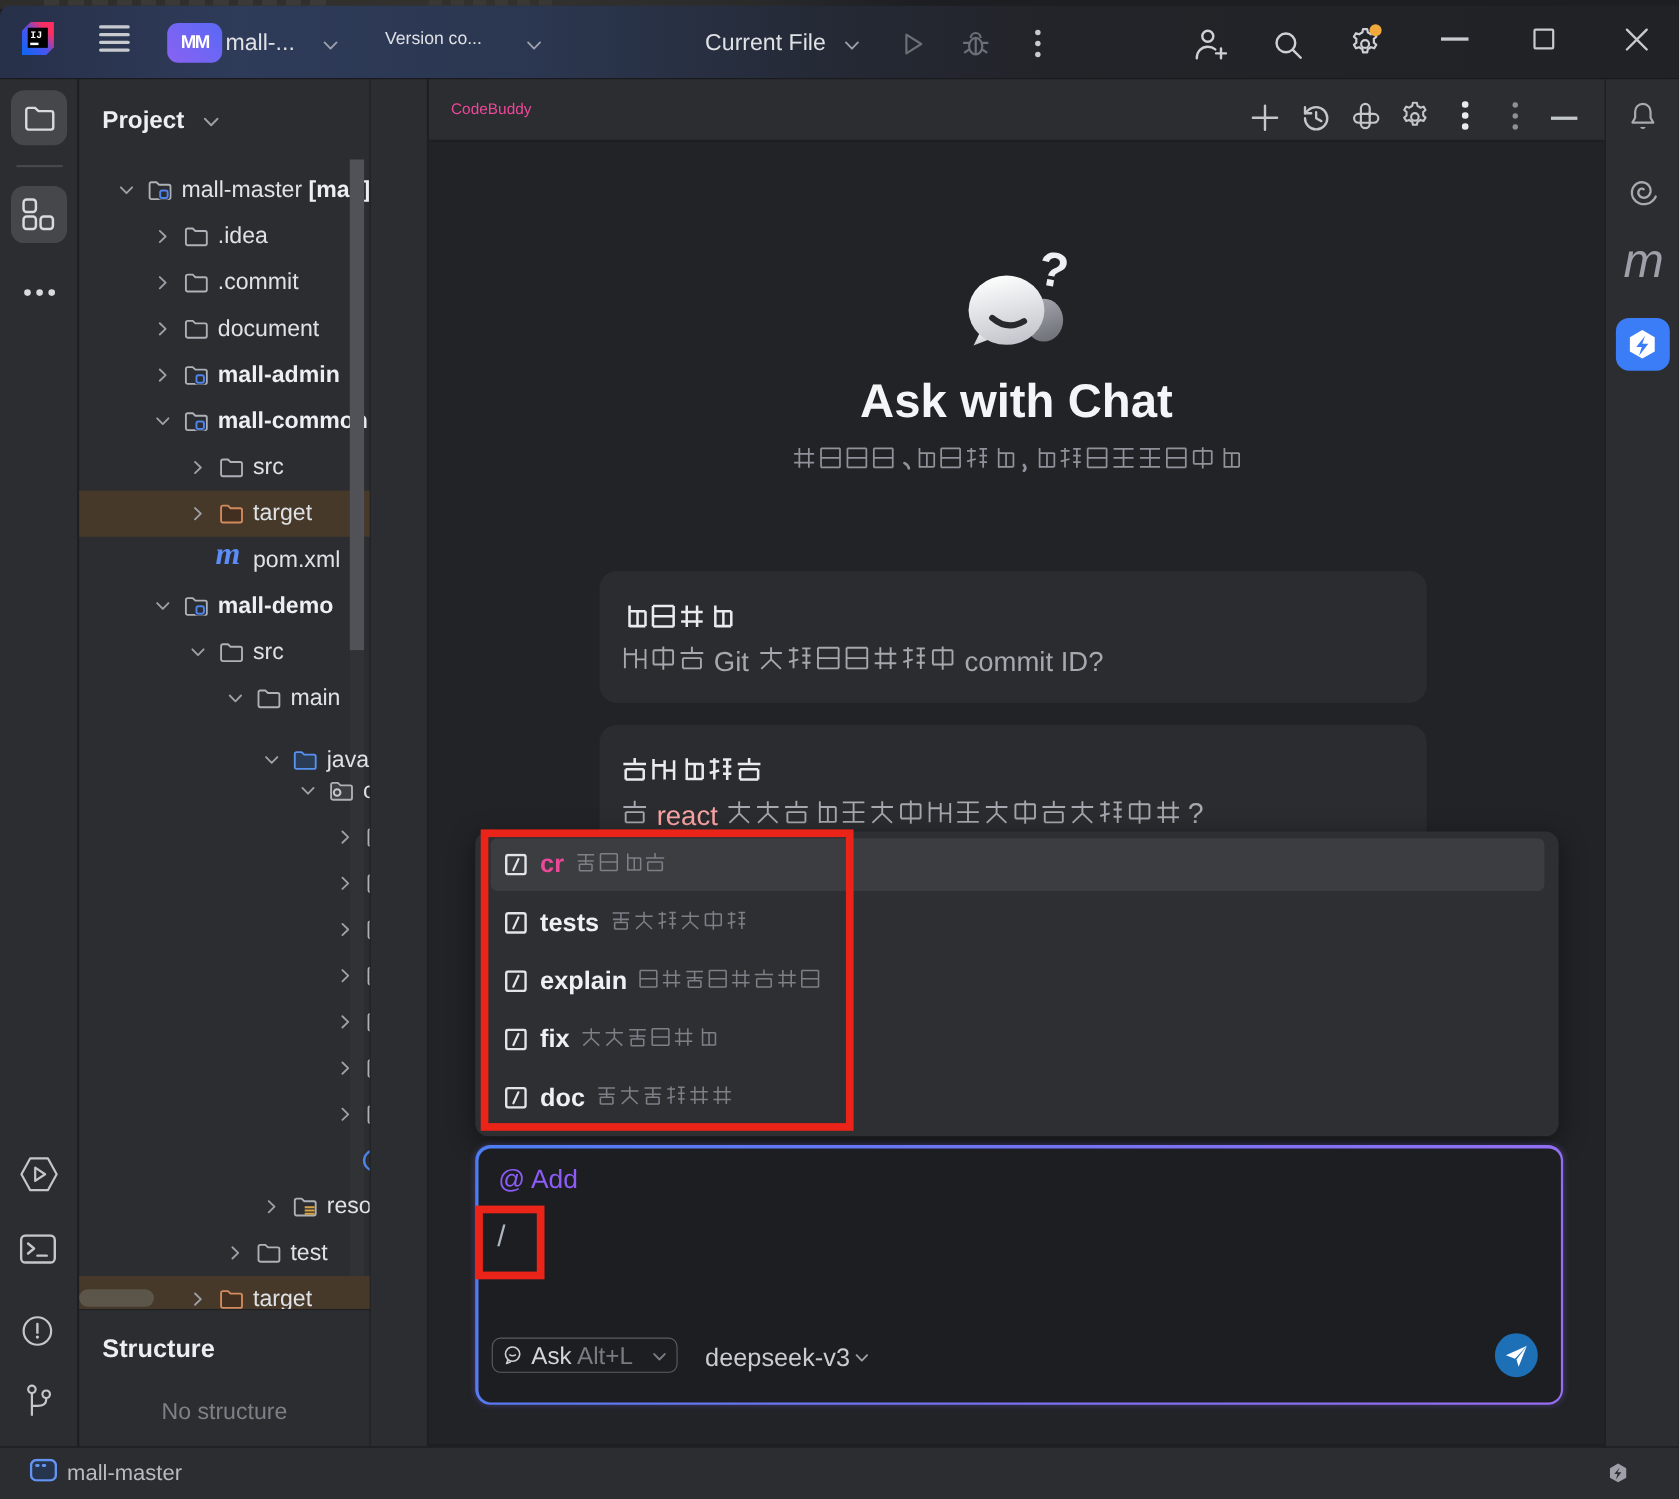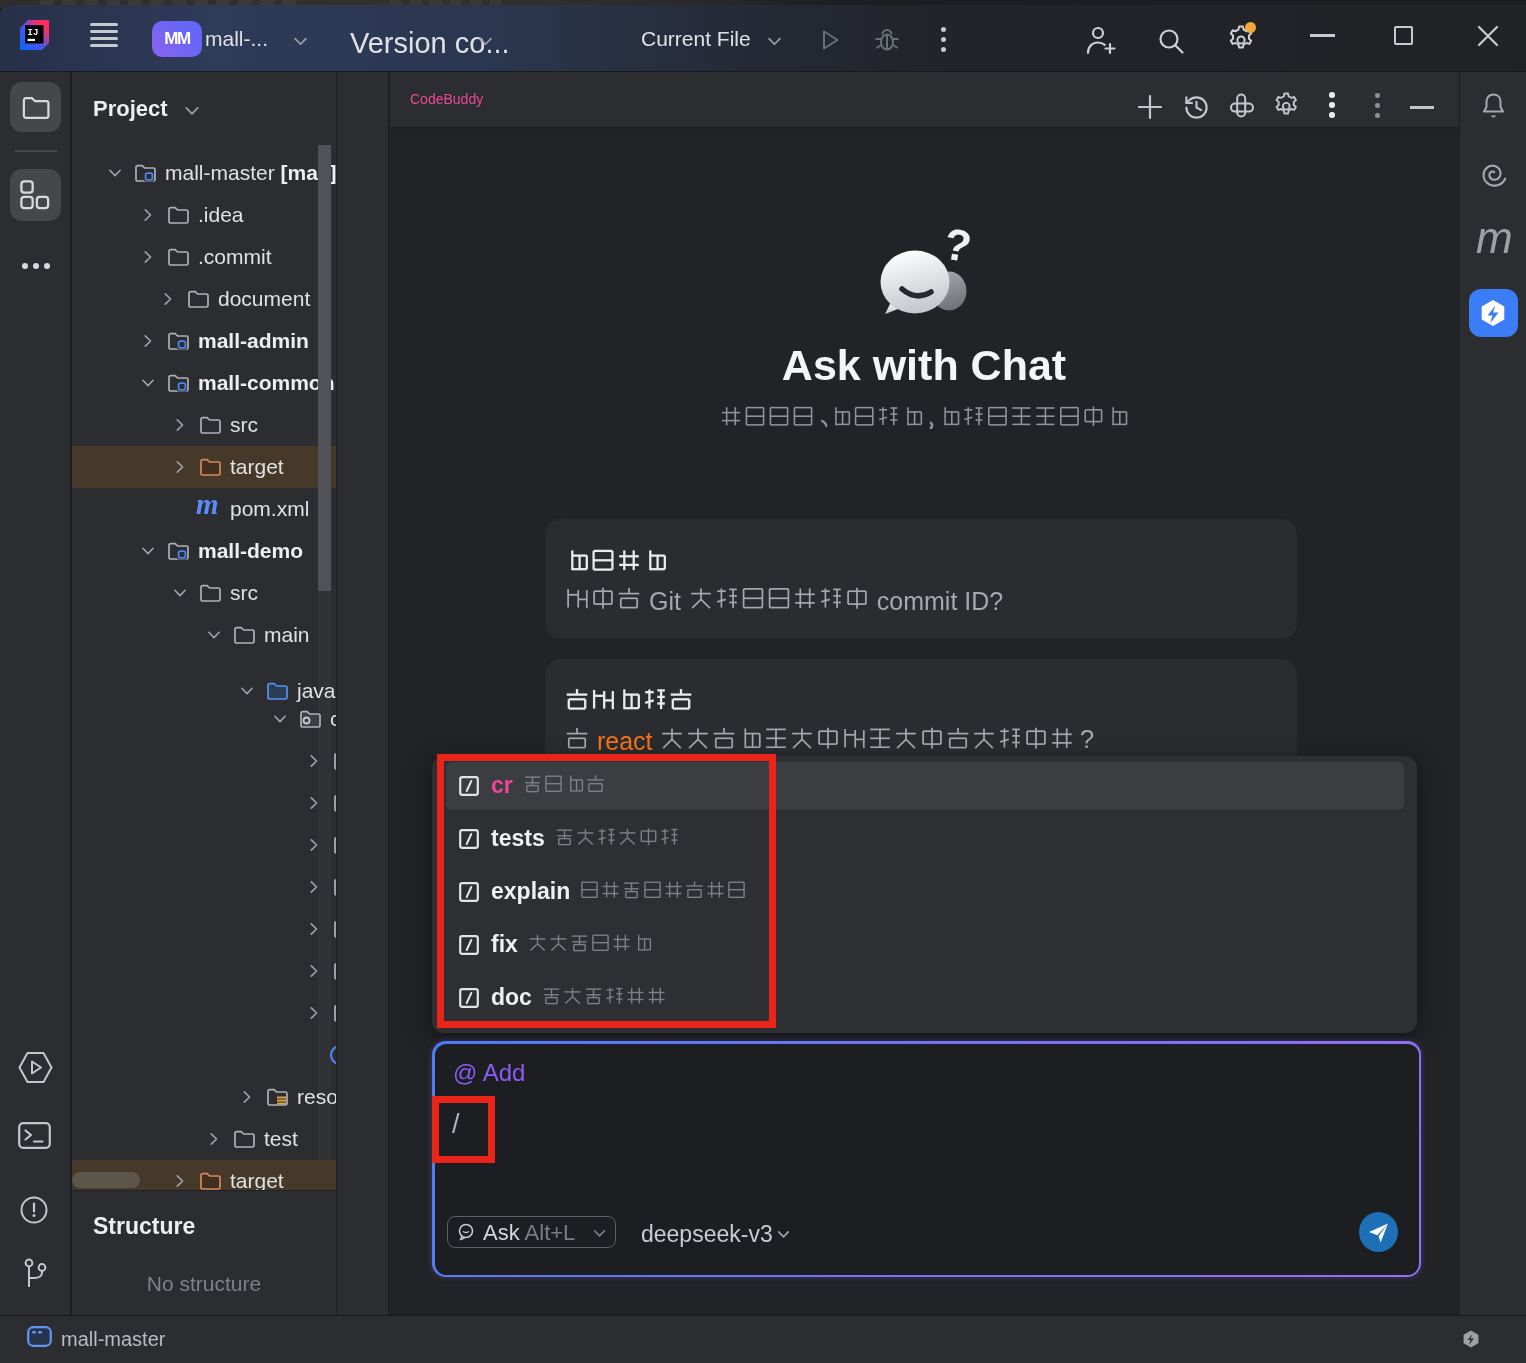--- a/index.html
+++ b/index.html
@@ -27,21 +27,21 @@
   </svg>
 <div class="abs" style="left:90px;top:23px;width:28px;height:3px;background:#c7cacf;border-radius:1.5px"></div>
 <div class="abs" style="left:90px;top:30px;width:28px;height:3px;background:#c7cacf;border-radius:1.5px"></div>
 <div class="abs" style="left:90px;top:37px;width:28px;height:3px;background:#c7cacf;border-radius:1.5px"></div>
 <div class="abs" style="left:90px;top:44px;width:28px;height:3px;background:#c7cacf;border-radius:1.5px"></div>
 <div class="abs" style="left:152px;top:21px;width:50px;height:36px;border-radius:10px;background:linear-gradient(45deg,#8a62f2,#5a68f5);color:#fff;font-weight:bold;font-size:17px;text-align:center;line-height:36px;letter-spacing:-1.5px">MM</div>
 <div class="abs lbl" style="left:205px;top:27px;font-size:21px">mall-...</div>
 <svg class="abs" style="left:292px;top:33px" width="17" height="17">
     <path d="M3.06 5.61l5.44 5.61 5.44-5.61" stroke="#9da0a8" stroke-width="1.7" fill="none" stroke-linecap="round" stroke-linejoin="round"></path>
   </svg>
-<div class="abs lbl" style="left:350px;top:27px;font-size:29px">Version co...</div>
+<div class="abs lbl" style="left:350px;top:27px;font-size:16px">Version co...</div>
 <svg class="abs" style="left:477px;top:33px" width="17" height="17">
     <path d="M3.06 5.61l5.44 5.61 5.44-5.61" stroke="#9da0a8" stroke-width="1.7" fill="none" stroke-linecap="round" stroke-linejoin="round"></path>
   </svg>
 <div class="abs lbl" style="left:641px;top:27px;font-size:21px">Current File</div>
 <svg class="abs" style="left:766px;top:33px" width="17" height="17">
     <path d="M3.06 5.61l5.44 5.61 5.44-5.61" stroke="#9da0a8" stroke-width="1.7" fill="none" stroke-linecap="round" stroke-linejoin="round"></path>
   </svg>
 <svg class="abs" style="left:816px;top:27px" width="26" height="26" viewBox="0 0 26 26">
     <path d="M8 4.5l13.5 8.5L8 21.5z" stroke="#6b6f76" stroke-width="2" fill="none" stroke-linejoin="round"></path>
   </svg>
@@ -136,21 +136,21 @@
   </div>
 <div class="row" style="top:236px;">
     <svg class="abs" style="left:68px;top:13px" width="16" height="16">
       <path d="M5.28 2.88l5.28 5.12-5.28 5.12" stroke="#9da0a8" stroke-width="1.7" fill="none" stroke-linecap="round" stroke-linejoin="round"></path>
     </svg>
     <svg class="abs" style="left:94px;top:9px" width="24" height="24" viewBox="0 0 24 24">
       <path d="M3 6.3c0-.9.7-1.6 1.6-1.6h4.6L11.6 7h8.8c.9 0 1.6.7 1.6 1.6v9.8c0 .9-.7 1.6-1.6 1.6H4.6c-.9 0-1.6-.7-1.6-1.6z" stroke="#aeb1b7" stroke-width="1.7" fill="none"></path>
     </svg>
     <div class="lbl" style="left:126px">.commit</div>
   </div>
-<div class="row" style="top:278px;margin-left:20px;">
+<div class="row" style="top:278px;">
     <svg class="abs" style="left:68px;top:13px" width="16" height="16">
       <path d="M5.28 2.88l5.28 5.12-5.28 5.12" stroke="#9da0a8" stroke-width="1.7" fill="none" stroke-linecap="round" stroke-linejoin="round"></path>
     </svg>
     <svg class="abs" style="left:94px;top:9px" width="24" height="24" viewBox="0 0 24 24">
       <path d="M3 6.3c0-.9.7-1.6 1.6-1.6h4.6L11.6 7h8.8c.9 0 1.6.7 1.6 1.6v9.8c0 .9-.7 1.6-1.6 1.6H4.6c-.9 0-1.6-.7-1.6-1.6z" stroke="#aeb1b7" stroke-width="1.7" fill="none"></path>
     </svg>
     <div class="lbl" style="left:126px">document</div>
   </div>
 <div class="row" style="top:320px;">
     <svg class="abs" style="left:68px;top:13px" width="16" height="16">
@@ -584,21 +584,21 @@
       <line x1="93.3" y1="10.9" x2="100.8" y2="10.9" stroke="#e9ebee" stroke-width="2.30"></line>
       <line x1="93.3" y1="17.5" x2="100.8" y2="17.5" stroke="#e9ebee" stroke-width="2.30"></line>
       <line x1="97.1" y1="4.4" x2="97.1" y2="23.1" stroke="#e9ebee" stroke-width="2.30"></line>
       <line x1="117.0" y1="3.0" x2="117.0" y2="8.6" stroke="#e9ebee" stroke-width="2.30"></line>
       <line x1="106.7" y1="8.6" x2="127.3" y2="8.6" stroke="#e9ebee" stroke-width="2.30"></line>
       <line x1="108.8" y1="13.3" x2="125.2" y2="13.3" stroke="#e9ebee" stroke-width="2.30"></line>
       <line x1="108.8" y1="13.3" x2="108.8" y2="22.6" stroke="#e9ebee" stroke-width="2.30"></line>
       <line x1="125.2" y1="13.3" x2="125.2" y2="22.6" stroke="#e9ebee" stroke-width="2.30"></line>
       <line x1="108.8" y1="22.6" x2="125.2" y2="22.6" stroke="#e9ebee" stroke-width="2.30"></line>
     </svg></div>
-<div class="abs" style="left:564px;top:725px;font-size:25px;color:#f97316"><svg style="vertical-align:-3px" width="26" height="28" viewBox="0 0 26 28">
+<div class="abs" style="left:564px;top:725px;font-size:25px;color:#fca5a5"><svg style="vertical-align:-3px" width="26" height="28" viewBox="0 0 26 28">
       <line x1="13.0" y1="3.0" x2="13.0" y2="8.6" stroke="#a5a8af" stroke-width="1.72"></line>
       <line x1="2.7" y1="8.6" x2="23.3" y2="8.6" stroke="#a5a8af" stroke-width="1.72"></line>
       <line x1="4.8" y1="13.3" x2="21.2" y2="13.3" stroke="#a5a8af" stroke-width="1.72"></line>
       <line x1="4.8" y1="13.3" x2="4.8" y2="22.6" stroke="#a5a8af" stroke-width="1.72"></line>
       <line x1="21.2" y1="13.3" x2="21.2" y2="22.6" stroke="#a5a8af" stroke-width="1.72"></line>
       <line x1="4.8" y1="22.6" x2="21.2" y2="22.6" stroke="#a5a8af" stroke-width="1.72"></line>
     </svg> react <svg style="vertical-align:-3px" width="442" height="28" viewBox="0 0 442 28">
       <line x1="3.2" y1="8.6" x2="22.8" y2="8.6" stroke="#a5a8af" stroke-width="1.72"></line>
       <line x1="13.0" y1="3.4" x2="13.0" y2="14.4" stroke="#a5a8af" stroke-width="1.72"></line>
       <line x1="13.0" y1="14.4" x2="4.1" y2="23.1" stroke="#a5a8af" stroke-width="1.72"></line>

